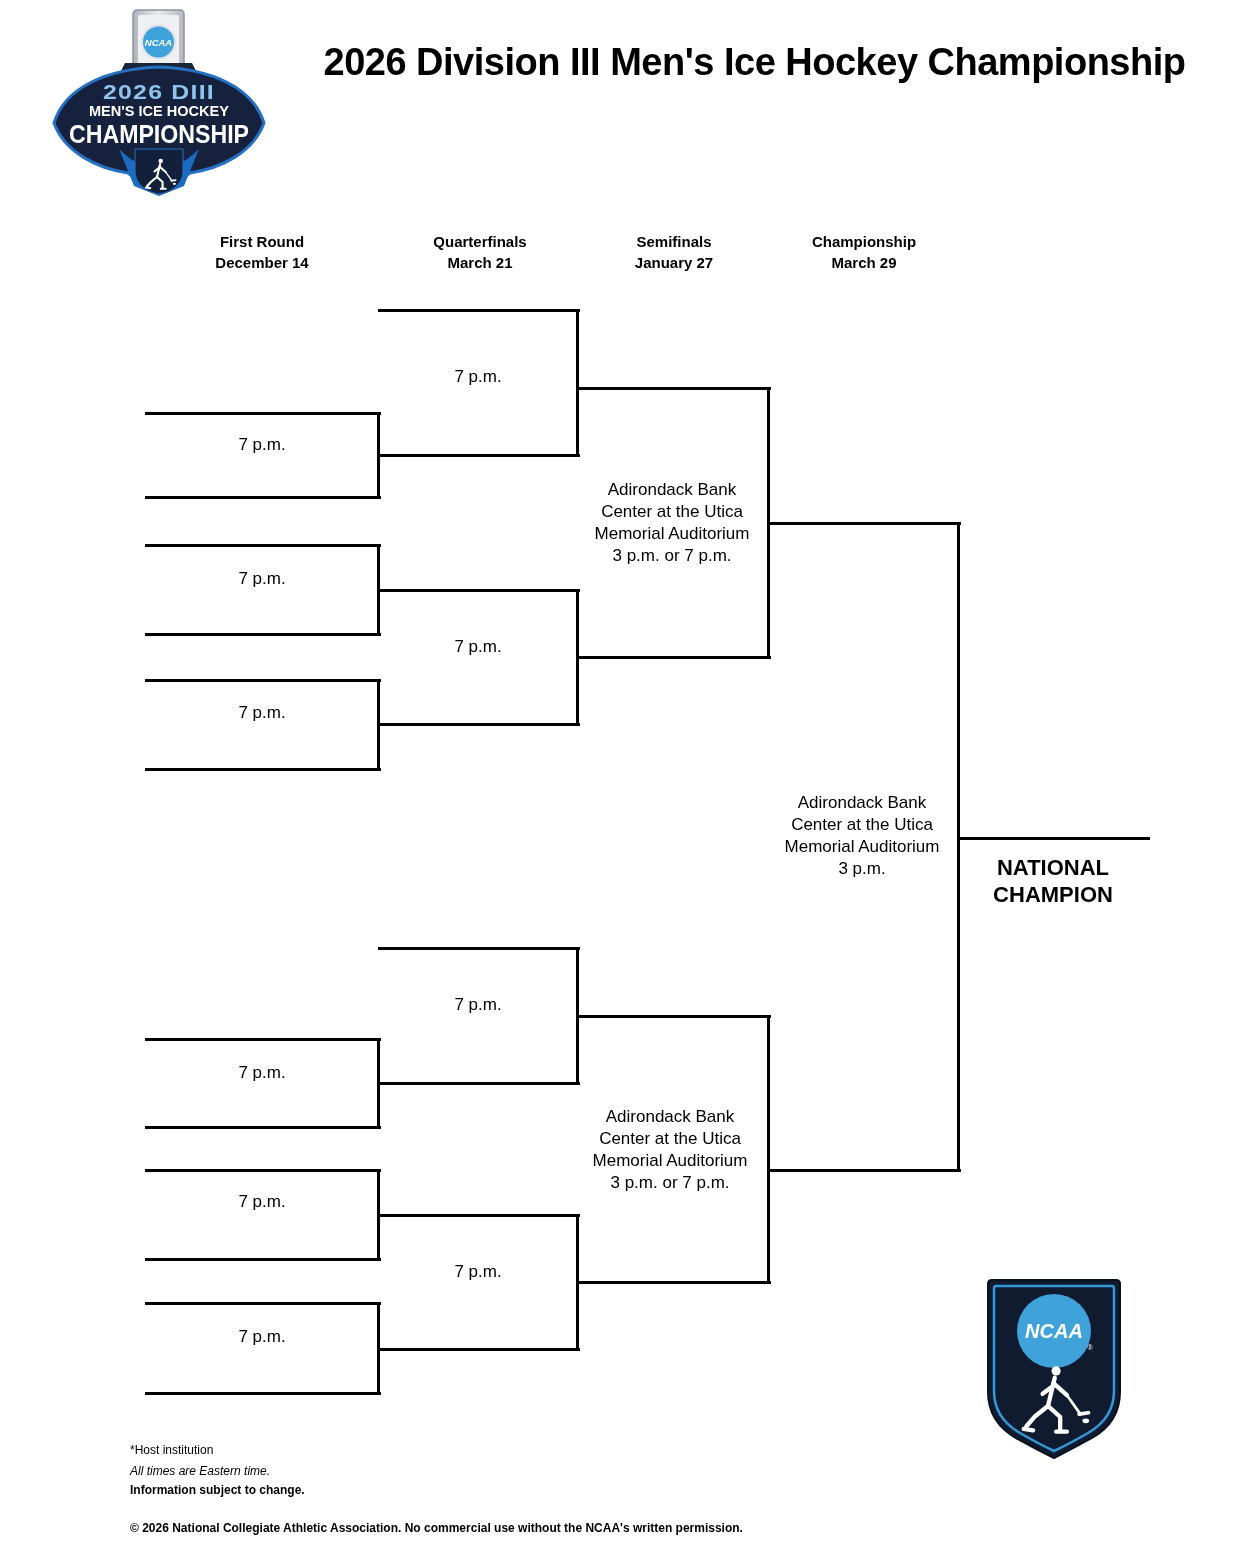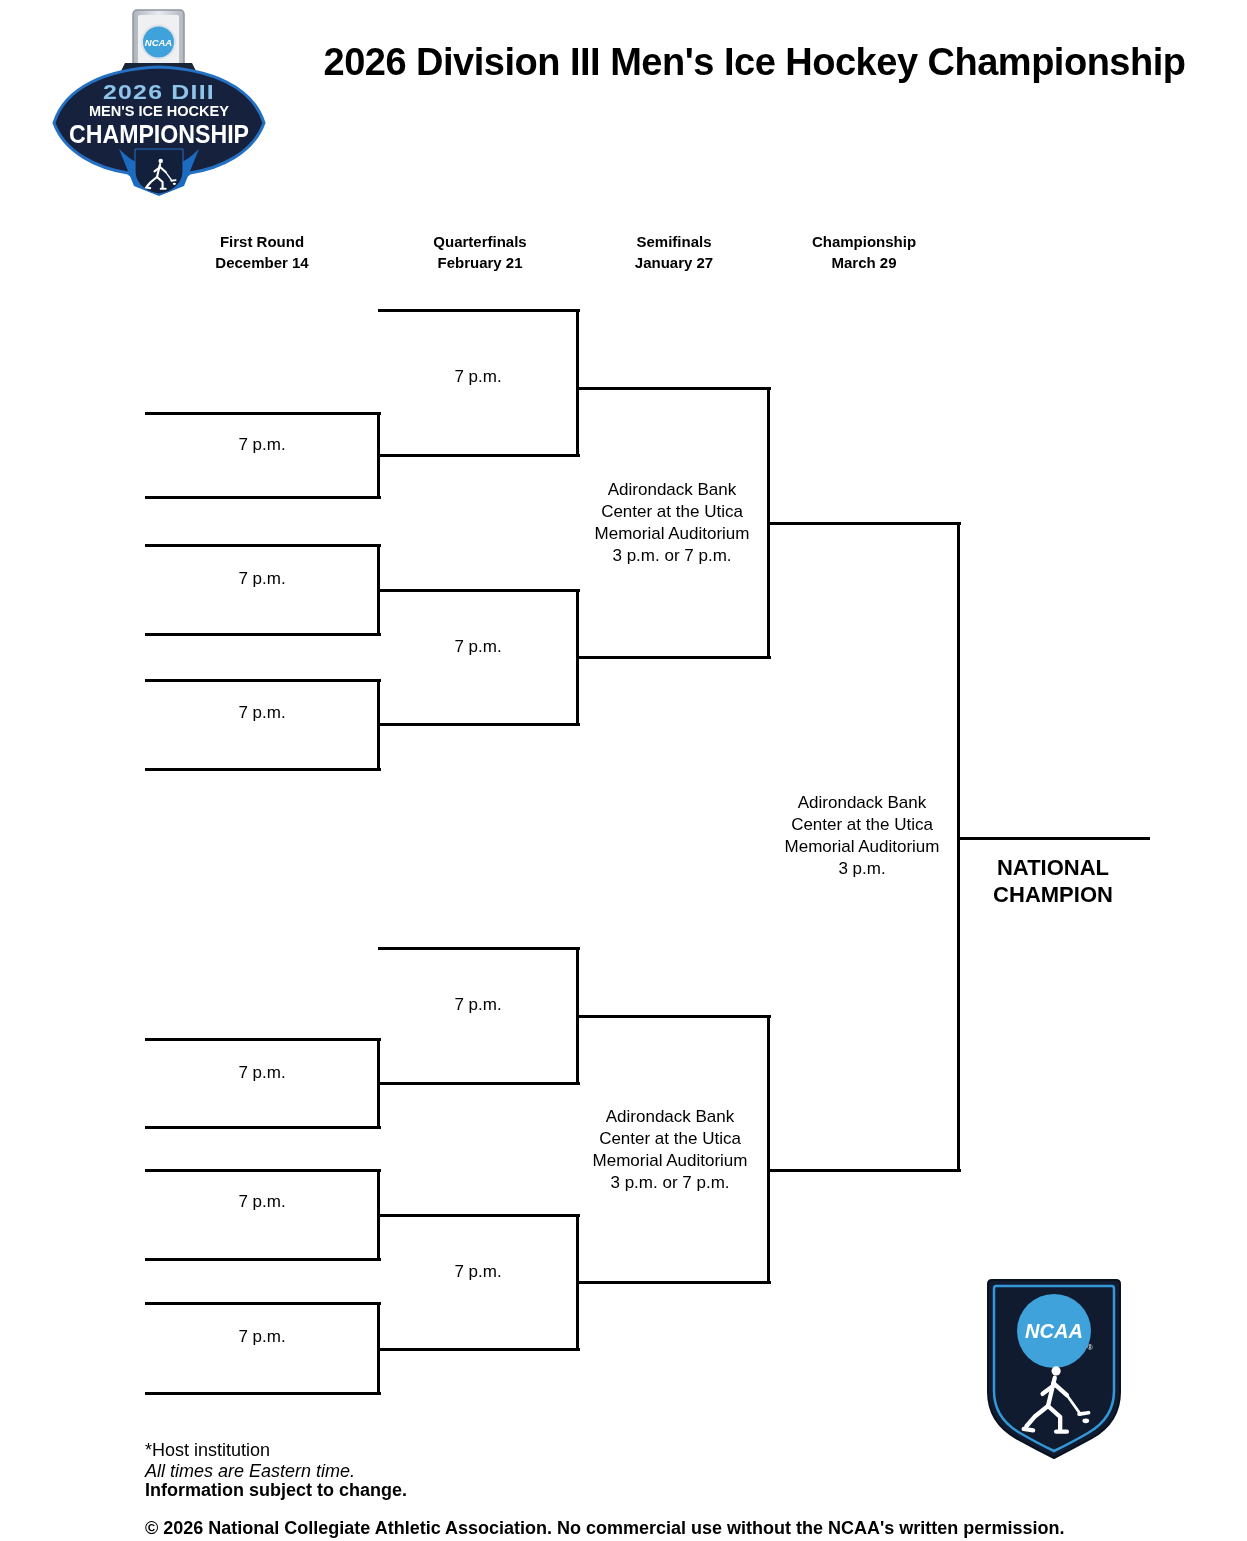--- a/index.html
+++ b/index.html
@@ -34,21 +34,21 @@
   }
   .champ-venue{
     position:absolute;left:742px;top:792px;width:240px;
     text-align:center;font-size:17px;line-height:22px;white-space:pre-line;
   }
   .champion-label{
     position:absolute;left:948px;top:854px;width:210px;
     text-align:center;font-size:22px;font-weight:bold;line-height:27px;
     white-space:pre-line;
   }
-  .footnote{position:absolute;left:145px;font-size:18px;line-height:16px;}
+  .footnote{position:absolute;left:130px;font-size:12px;line-height:16px;}
   .footnote.bold{font-weight:bold;}
   .logo-top{position:absolute;left:33px;top:3px;width:252px;height:198px;}
   .logo-bottom{position:absolute;left:978px;top:1274px;width:152px;height:190px;}
 </style>
 </head>
 <body>
 
 <div class="page">
 
   <div class="logo-top">
@@ -91,21 +91,21 @@
       <text x="126" y="140" font-size="25" font-weight="bold" fill="#ffffff" text-anchor="middle" textLength="180" lengthAdjust="spacingAndGlyphs">CHAMPIONSHIP</text>
       <use href="#skaterTop" transform="translate(124,174) scale(0.62)"></use>
     </svg>
   </div>
 
   <div class="title">2026 Division III Men's Ice Hockey Championship</div>
 
   <div class="round-header" style="left:182px;">First Round
 December 14</div>
   <div class="round-header" style="left:400px;">Quarterfinals
-February 21</div>
+March 21</div>
   <div class="round-header" style="left:594px;">Semifinals
 January 27</div>
   <div class="round-header" style="left:784px;">Championship
 March 29</div>
 
   <div id="lines">
       <div class="hline" style="left: 378px; top: 309px; width: 202px;"></div>
       <div class="hline" style="left: 145px; top: 412px; width: 236px;"></div>
       <div class="hline" style="left: 145px; top: 496px; width: 236px;"></div>
       <div class="hline" style="left: 378px; top: 454px; width: 202px;"></div>

